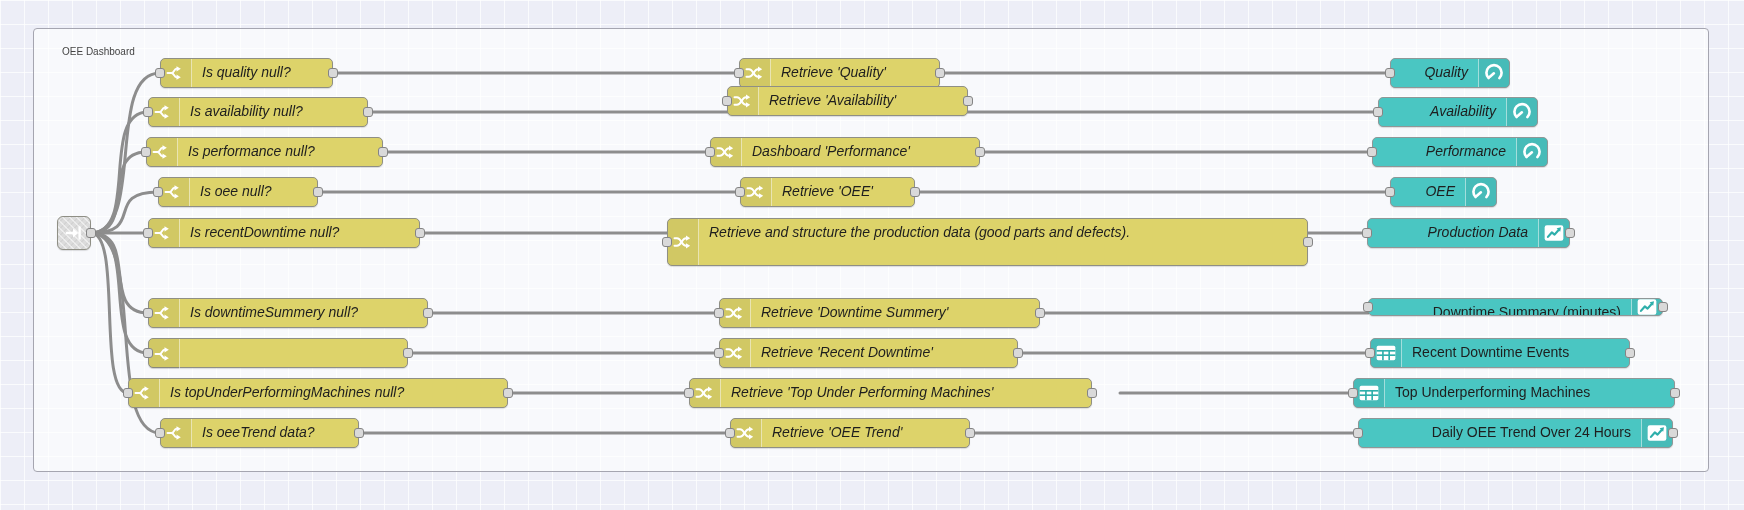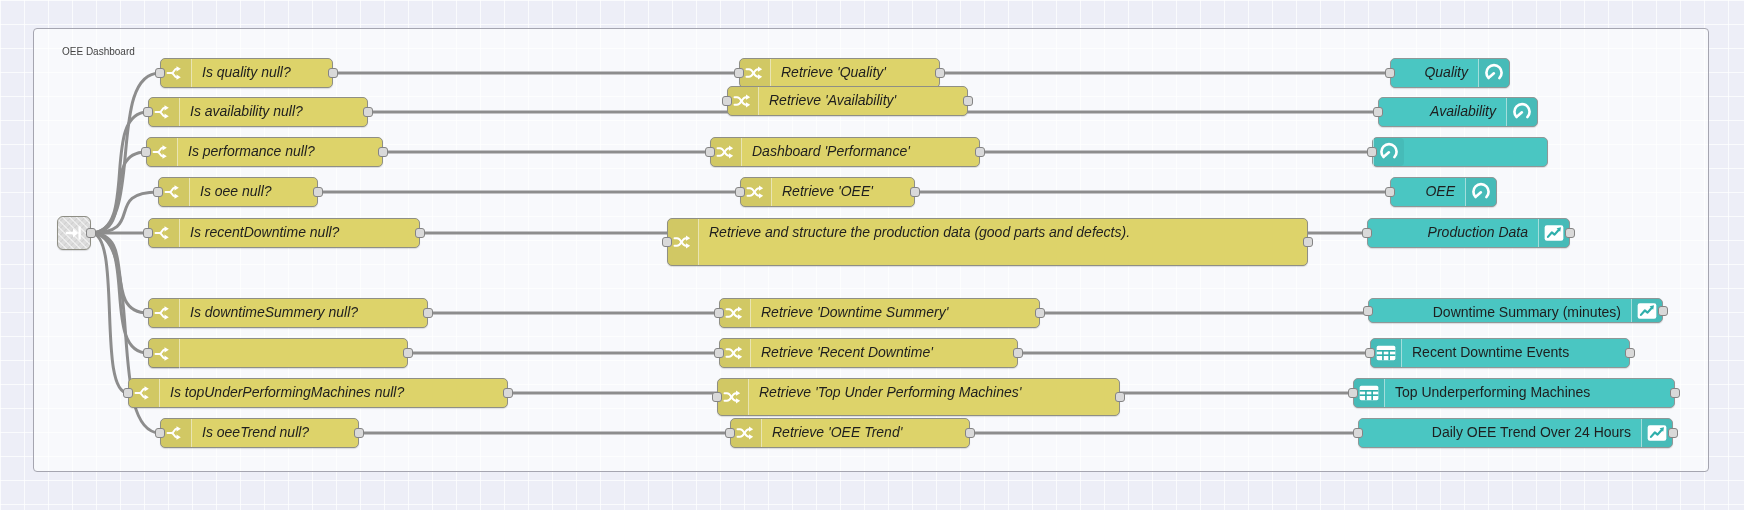--- a/index.html
+++ b/index.html
@@ -238,21 +238,21 @@
           <svg width="20" height="20" viewBox="0 0 20 20">
             <g stroke="#fff" stroke-width="2" fill="none" stroke-linecap="round">
               <path d="M1.5 10 H5.5"></path>
               <path d="M5.5 10 C8 10 8 5.8 10.5 5.8"></path>
               <path d="M5.5 10 C8 10 8 14.2 10.5 14.2"></path>
             </g>
             <polygon points="10.5,3.2 10.5,8.4 14.8,5.8" fill="#fff"></polygon>
             <polygon points="10.5,11.6 10.5,16.8 14.8,14.2" fill="#fff"></polygon>
           </svg>
         </div>
-        <span class="node-label italic">Is oeeTrend null?</span>
+        <span class="node-label italic">Is oeeTrend data?</span>
         <div class="port in"></div>
         <div class="port out"></div>
       </div>
       <div class="node change" style="left: 739px; top: 58px; width: 201px; height: 30px;">
         <div class="icon-region left">
           <svg width="20" height="20" viewBox="0 0 20 20">
             <g stroke="#fff" stroke-width="2" fill="none" stroke-linecap="round">
               <path d="M1.5 6.2 H4 C8.5 6.2 8.5 13.8 13 13.8"></path>
               <path d="M1.5 13.8 H4 C8.5 13.8 8.5 6.2 13 6.2"></path>
             </g>
@@ -347,21 +347,21 @@
               <path d="M1.5 13.8 H4 C8.5 13.8 8.5 6.2 13 6.2"></path>
             </g>
             <polygon points="13,3.6 13,8.8 17.2,6.2" fill="#fff"></polygon>
             <polygon points="13,11.2 13,16.4 17.2,13.8" fill="#fff"></polygon>
           </svg>
         </div>
         <span class="node-label italic">Retrieve 'Recent Downtime'</span>
         <div class="port in"></div>
         <div class="port out"></div>
       </div>
-      <div class="node change" style="left: 717px; top: 378px; width: 403px; height: 38px;">
+      <div class="node change" style="left: 689px; top: 378px; width: 403px; height: 30px;">
         <div class="icon-region left">
           <svg width="20" height="20" viewBox="0 0 20 20">
             <g stroke="#fff" stroke-width="2" fill="none" stroke-linecap="round">
               <path d="M1.5 6.2 H4 C8.5 6.2 8.5 13.8 13 13.8"></path>
               <path d="M1.5 13.8 H4 C8.5 13.8 8.5 6.2 13 6.2"></path>
             </g>
             <polygon points="13,3.6 13,8.8 17.2,6.2" fill="#fff"></polygon>
             <polygon points="13,11.2 13,16.4 17.2,13.8" fill="#fff"></polygon>
           </svg>
         </div>
@@ -398,20 +398,21 @@
         <span class="node-label italic align-right">Availability</span>
         <div class="icon-region right">
           <svg width="22" height="22" viewBox="0 0 20 20">
             <path d="M5.1 14.6 A6.9 6.9 0 1 1 14.9 14.6" stroke="#fff" stroke-width="2.4" fill="none" stroke-linecap="round"></path>
             <line x1="9.9" y1="10.3" x2="6.3" y2="13.4" stroke="#fff" stroke-width="2.4" stroke-linecap="round"></line>
           </svg>
         </div>
         <div class="port in"></div>
       </div>
       <div class="node gauge" style="left: 1372px; top: 137px; width: 176px; height: 30px;">
+        <span class="node-label italic align-right">Performance</span>
         <div class="icon-region right">
           <svg width="22" height="22" viewBox="0 0 20 20">
             <path d="M5.1 14.6 A6.9 6.9 0 1 1 14.9 14.6" stroke="#fff" stroke-width="2.4" fill="none" stroke-linecap="round"></path>
             <line x1="9.9" y1="10.3" x2="6.3" y2="13.4" stroke="#fff" stroke-width="2.4" stroke-linecap="round"></line>
           </svg>
         </div>
         <div class="port in"></div>
       </div>
       <div class="node gauge" style="left: 1390px; top: 177px; width: 107px; height: 30px;">
         <span class="node-label italic align-right">OEE</span>
@@ -428,21 +429,21 @@
         <div class="icon-region right">
           <svg width="22" height="22" viewBox="0 0 20 20">
             <rect x="1.5" y="3" width="17" height="14" rx="2" fill="#fff"></rect>
             <polyline points="4.5,13.5 8,9.5 10.5,11.5 14.2,7.2" stroke="#2fafab" stroke-width="2" fill="none" stroke-linecap="round" stroke-linejoin="round"></polyline>
             <polygon points="16.4,4.8 12.4,5.6 15.6,8.8" fill="#2fafab"></polygon>
           </svg>
         </div>
         <div class="port in"></div>
         <div class="port out"></div>
       </div>
-      <div class="node chart" style="left: 1368px; top: 298px; width: 295px; height: 25px;">
+      <div class="node chart" style="left: 1368px; top: 298px; width: 295px; height: 18px;">
         <span class="node-label align-right">Downtime Summary (minutes)</span>
         <div class="icon-region right">
           <svg width="22" height="22" viewBox="0 0 20 20">
             <rect x="1.5" y="3" width="17" height="14" rx="2" fill="#fff"></rect>
             <polyline points="4.5,13.5 8,9.5 10.5,11.5 14.2,7.2" stroke="#2fafab" stroke-width="2" fill="none" stroke-linecap="round" stroke-linejoin="round"></polyline>
             <polygon points="16.4,4.8 12.4,5.6 15.6,8.8" fill="#2fafab"></polygon>
           </svg>
         </div>
         <div class="port in"></div>
         <div class="port out"></div>

